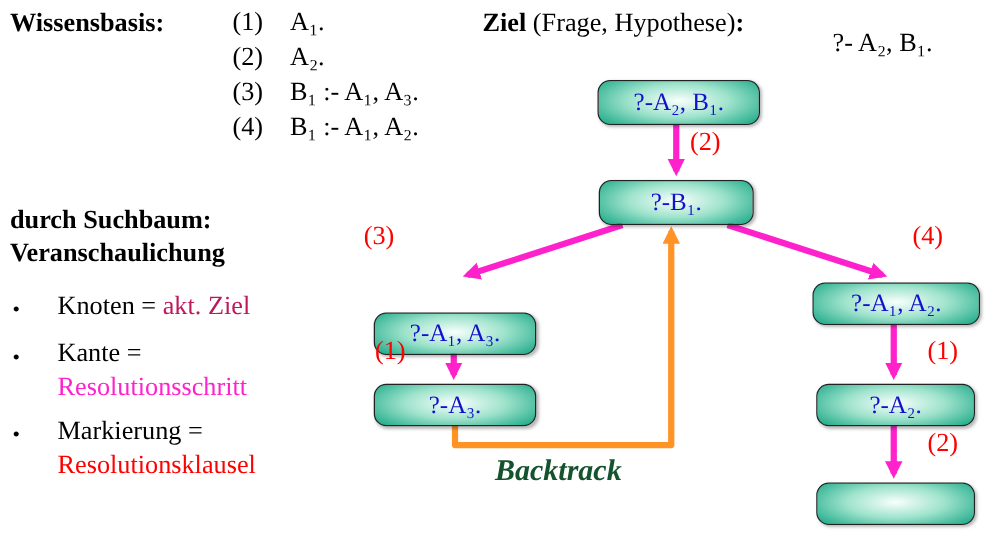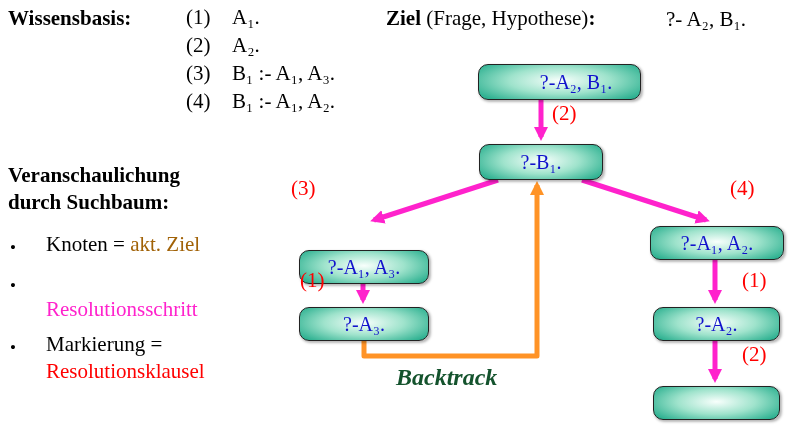--- a/index.html
+++ b/index.html
@@ -9,27 +9,27 @@
   }
   .abs{position:absolute;}
   .bold{font-weight:bold;text-align:center;}
   
   .kb-title{left:8px;top:6px;font-size:21px;font-weight:bold;}
   .kb-list{left:186px;top:5px;font-size:21px;}
   .kb-row{display:flex;height:28px;align-items:baseline;}
   .kb-num{width:46px;}
   
   .goal-header{left:386px;top:6px;font-size:21px;white-space:nowrap;}
-  .goal-value{left:666px;top:7px;font-size:21px;white-space:nowrap;}
+  .goal-value{left:666px;top:22px;font-size:21px;white-space:nowrap;}
   
   .legend-title{left:8px;top:162px;font-size:21px;font-weight:bold;line-height:27px;}
   .legend{left:10px;top:231px;font-size:21px;line-height:27px;}
   .li{display:flex;margin-bottom:8px;}
   .bullet{width:36px;font-size:17px;padding-top:3px;}
-  .c-blue{color:#a16207;}
+  .c-blue{color:#be185d;}
   .c-magenta{color:#ff22cc;}
   .c-red{color:#ff0000;margin-top:44px;}
   
   .node{
     position:absolute;display:flex;align-items:center;justify-content:center;
     border:1.4px solid #222;border-radius:10px;
     background:radial-gradient(ellipse 60% 75% at 50% 46%, #f8fffc 0%, #9fe3cc 52%, #2eb191 100%);
     color:#1212cc;font-size:20px;white-space:nowrap;
     box-shadow:1.5px 1.5px 2.5px rgba(0,0,0,0.28);
   }
@@ -61,31 +61,31 @@
       <span>B₁ :- A₁, A₂.</span>
     </div>
   </div>
 
   <div class="abs goal-header">
     <span class="bold">Ziel</span><span> (Frage, Hypothese)</span><span class="bold">:</span>
   </div>
   <div class="abs goal-value">?- A₂, B₁.</div>
 
   <div class="abs legend-title">
+    <div>durch Suchbaum:</div>
     <div>Veranschaulichung</div>
-    <div>durch Suchbaum:</div>
   </div>
   <div class="abs legend">
     <div class="li">
       <span class="bullet">•</span>
       <span><span>Knoten = </span><span class="c-blue">akt. Ziel</span></span>
     </div>
     <div class="li">
       <span class="bullet">•</span>
-      <span><br><span class="c-magenta">Resolutionsschritt</span></span>
+      <span><span>Kante =</span><br><span class="c-magenta">Resolutionsschritt</span></span>
     </div>
     <div class="li">
       <span class="bullet">•</span>
       <span><span>Markierung =</span><br><span class="c-red">Resolutionsklausel</span></span>
     </div>
   </div>
 
   <svg class="edges" width="805" height="429" viewBox="0 0 805 429">
     <defs>
       <marker id="arrow-m" markerUnits="userSpaceOnUse" markerWidth="18" markerHeight="18" refX="10" refY="7" orient="auto">
@@ -97,21 +97,21 @@
     </defs>
     <line x1="541" y1="100" x2="541" y2="137" stroke="#ff22cc" stroke-width="5" marker-end="url(#arrow-m)"></line>
     <line x1="498" y1="180" x2="374" y2="220" stroke="#ff22cc" stroke-width="5" marker-end="url(#arrow-m)"></line>
     <line x1="582" y1="180" x2="706" y2="220" stroke="#ff22cc" stroke-width="5" marker-end="url(#arrow-m)"></line>
     <line x1="363" y1="259" x2="363" y2="300" stroke="#ff22cc" stroke-width="5" marker-end="url(#arrow-m)"></line>
     <line x1="715" y1="259" x2="715" y2="300" stroke="#ff22cc" stroke-width="5" marker-end="url(#arrow-m)"></line>
     <line x1="715" y1="340" x2="715" y2="379" stroke="#ff22cc" stroke-width="5" marker-end="url(#arrow-m)"></line>
     <polyline points="364,339 364,356 537,356 537,185" fill="none" stroke="#ff9326" stroke-width="5" stroke-linejoin="round" marker-end="url(#arrow-o)"></polyline>
   </svg>
 
-  <div class="node" style="left:478px;top:64px;width:128px;height:34px;padding-left:33px;">?-A₂, B₁.</div>
+  <div class="node" style="left:478px;top:64px;width:128px;height:34px;">?-A₂, B₁.</div>
   <div class="node" style="left:479px;top:144px;width:122px;height:34px;">?-B₁.</div>
   <div class="node" style="left:299px;top:226px;width:128px;height:32px;margin-top:24px;">?-A₁, A₃.</div>
   <div class="node" style="left:650px;top:226px;width:132px;height:32px;">?-A₁, A₂.</div>
   <div class="node" style="left:299px;top:307px;width:128px;height:32px;">?-A₃.</div>
   <div class="node" style="left:653px;top:307px;width:125px;height:32px;">?-A₂.</div>
   <div class="node" style="left:653px;top:386px;width:125px;height:32px;"></div>
 
   <div class="elabel" style="left:552px;top:101px;">(2)</div>
   <div class="elabel" style="left:291px;top:176px;">(3)</div>
   <div class="elabel" style="left:730px;top:176px;">(4)</div>

